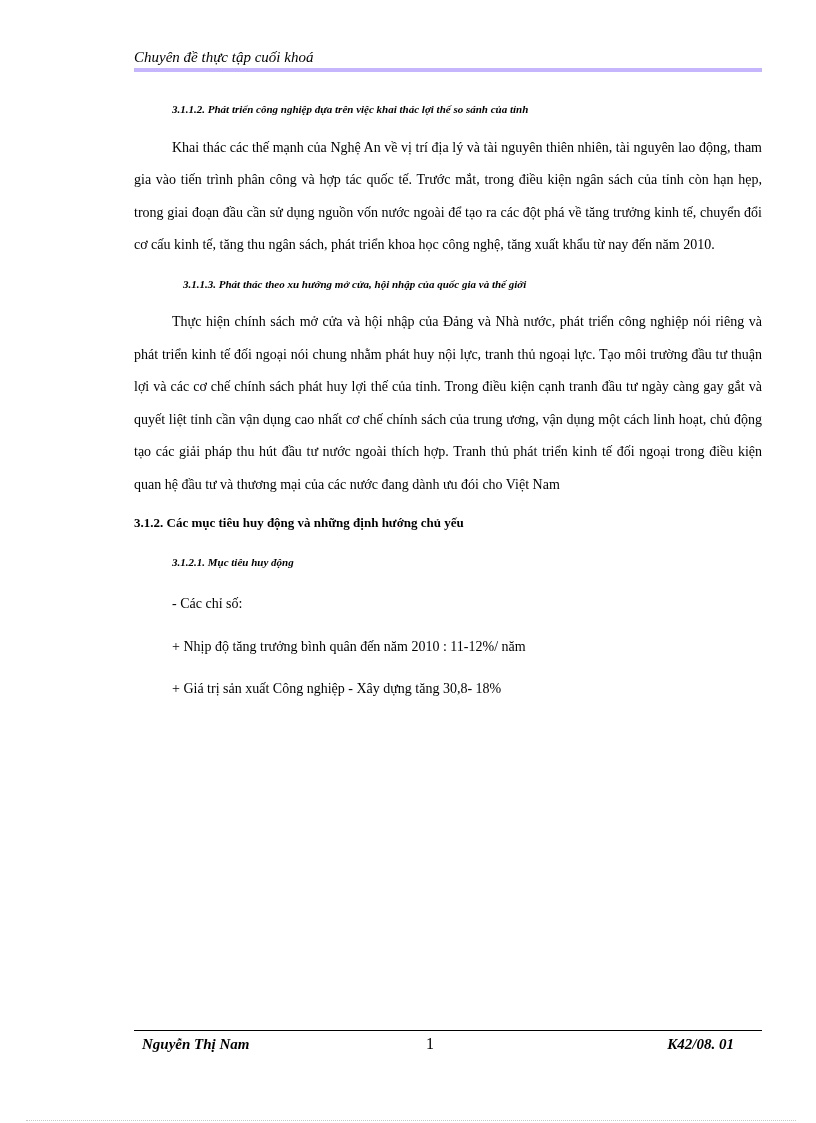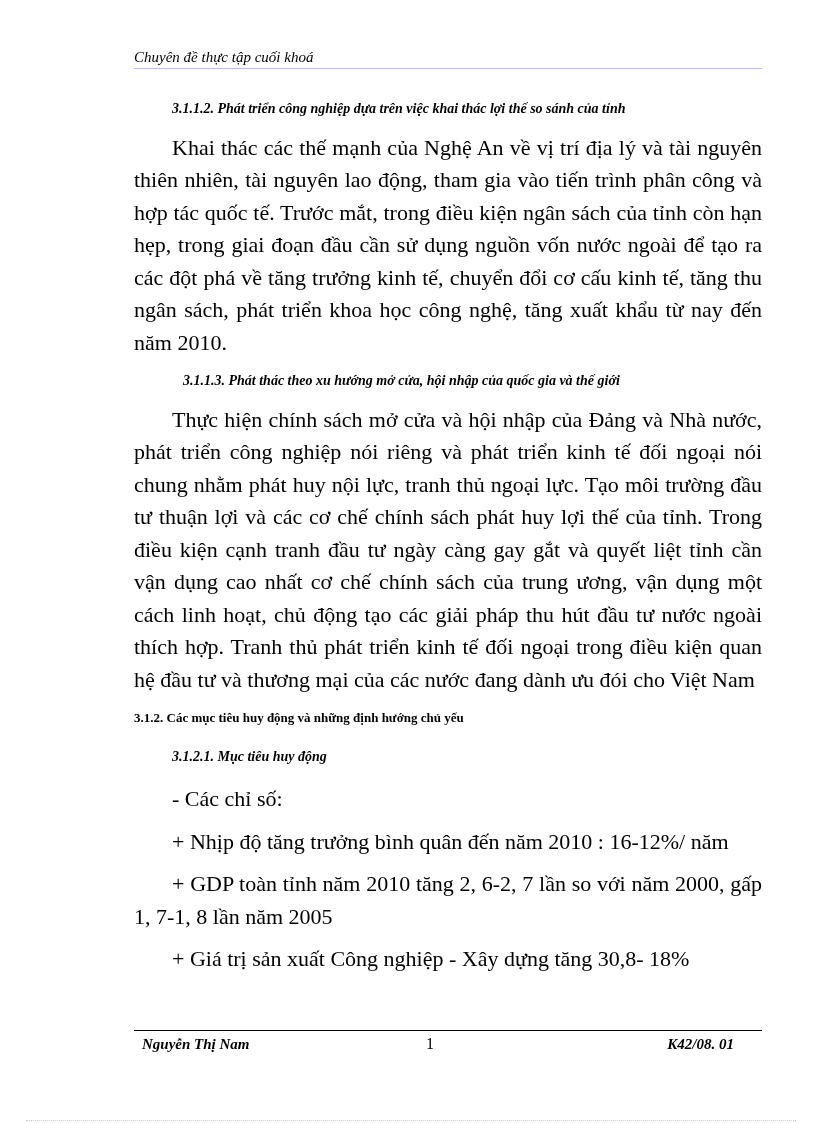--- a/index.html
+++ b/index.html
@@ -1,24 +1,24 @@
 <!DOCTYPE html>
 <html><head>
 <meta charset="utf-8">
 <style>
   html, body { margin: 0; padding: 0; background: #ffffff; }
   body { width: 816px; height: 1123px; position: relative; overflow: hidden;
          font-family: "Liberation Serif", "DejaVu Serif", serif; color: #000; }
   .page { position: absolute; left: 0; top: 0; width: 816px; height: 1123px; }
   .header { position: absolute; left: 134px; top: 48px; width: 628px;
-            border-bottom: 1px solid #c4b5fd; padding-bottom: 2px;
+            border-bottom: 4px solid #c4b5fd; padding-bottom: 2px;
             font-style: italic; font-size: 15px; line-height: 18px; }
   .body { position: absolute; left: 134px; top: 93px; width: 628px; }
-  p { margin: 0; font-size: 22px; line-height: 32.5px; text-align: justify; }
-  .h-bi { font-weight: bold; font-style: italic; font-size: 14px; }
+  p { margin: 0; font-size: 14px; line-height: 32.5px; text-align: justify; }
+  .h-bi { font-weight: bold; font-style: italic; font-size: 11px; }
   .ind1 { text-indent: 38px; }
   .ind-h { padding-left: 38px; }
   .ind-h2 { padding-left: 38px; text-indent: 11px; }
   .h-b { font-weight: bold; font-size: 13px; }
   .gap { margin-top: 6px; }
   .gap2 { margin-top: 10px; }
   .footer-line { position: absolute; left: 134px; top: 1030px; width: 628px; border-top: 1px solid #000; }
   .footer { position: absolute; left: 134px; top: 1034px; width: 600px; height: 20px;
             font-size: 15px; line-height: 20px; }
   .footer .author { position: absolute; left: 0; font-style: italic; font-weight: bold; margin-left: 8px; }
@@ -40,22 +40,21 @@
     <p class="h-bi ind-h">3.1.1.2. Phát triển công nghiệp dựa trên việc khai thác lợi thế so sánh của tỉnh</p>
     <p class="ind1 gap">Khai thác các thế mạnh của Nghệ An về vị trí địa lý và tài nguyên thiên nhiên, tài nguyên lao động, tham gia vào tiến trình phân công và hợp tác quốc tế. Trước mắt, trong điều kiện ngân sách của tỉnh còn hạn hẹp, trong giai đoạn đầu cần sử dụng nguồn vốn nước ngoài để tạo ra các đột phá về tăng trưởng kinh tế, chuyển đổi cơ cấu kinh tế, tăng thu ngân sách, phát triển khoa học công nghệ, tăng xuất khẩu từ nay đến năm 2010.</p>
 
     <p class="h-bi ind-h2 gap">3.1.1.3. Phát thác theo xu hướng mở cửa, hội nhập của quốc gia và thế giới</p>
     <p class="ind1 gap">Thực hiện chính sách mở cửa và hội nhập của Đảng và Nhà nước, phát triển công nghiệp nói riêng và phát triển kinh tế đối ngoại nói chung nhằm phát huy nội lực, tranh thủ ngoại lực. Tạo môi trường đầu tư thuận lợi và các cơ chế chính sách phát huy lợi thế của tỉnh. Trong điều kiện cạnh tranh đầu tư ngày càng gay gắt và quyết liệt tỉnh cần vận dụng cao nhất cơ chế chính sách của trung ương, vận dụng một cách linh hoạt, chủ động tạo các giải pháp thu hút đầu tư nước ngoài thích hợp. Tranh thủ phát triển kinh tế đối ngoại trong điều kiện quan hệ đầu tư và thương mại của các nước đang dành ưu đói cho Việt Nam</p>
 
     <p class="h-b gap">3.1.2. Các mục tiêu huy động và những định hướng chủ yếu</p>
     <p class="h-bi ind1 gap">3.1.2.1. Mục tiêu huy động</p>
     <p class="ind1 gap2">- Các chỉ số:</p>
 
-    <p class="ind1 gap2">+ Nhịp độ tăng trưởng bình quân đến năm 2010 : 16-12%/ năm</p>
-    <p class="ind1 gap2">+ GDP toàn tỉnh năm 2010 tăng 2, 6-2, 7 lần so với năm 2000, gấp 1, 7-1, 8 lần năm 2005</p>
+    <p class="ind1 gap2">+ Nhịp độ tăng trưởng bình quân đến năm 2010 : 11-12%/ năm</p>
     <p class="ind1 gap2">+ Giá trị sản xuất Công nghiệp  - Xây dựng tăng 30,8- 18%</p>
   </div>
 
   <div class="footer-line"></div>
   <div class="footer">
     <span class="author">Nguyễn  Thị Nam</span>
     <span class="pnum">1</span>
     <span class="code">K42/08. 01</span>
   </div>
 

